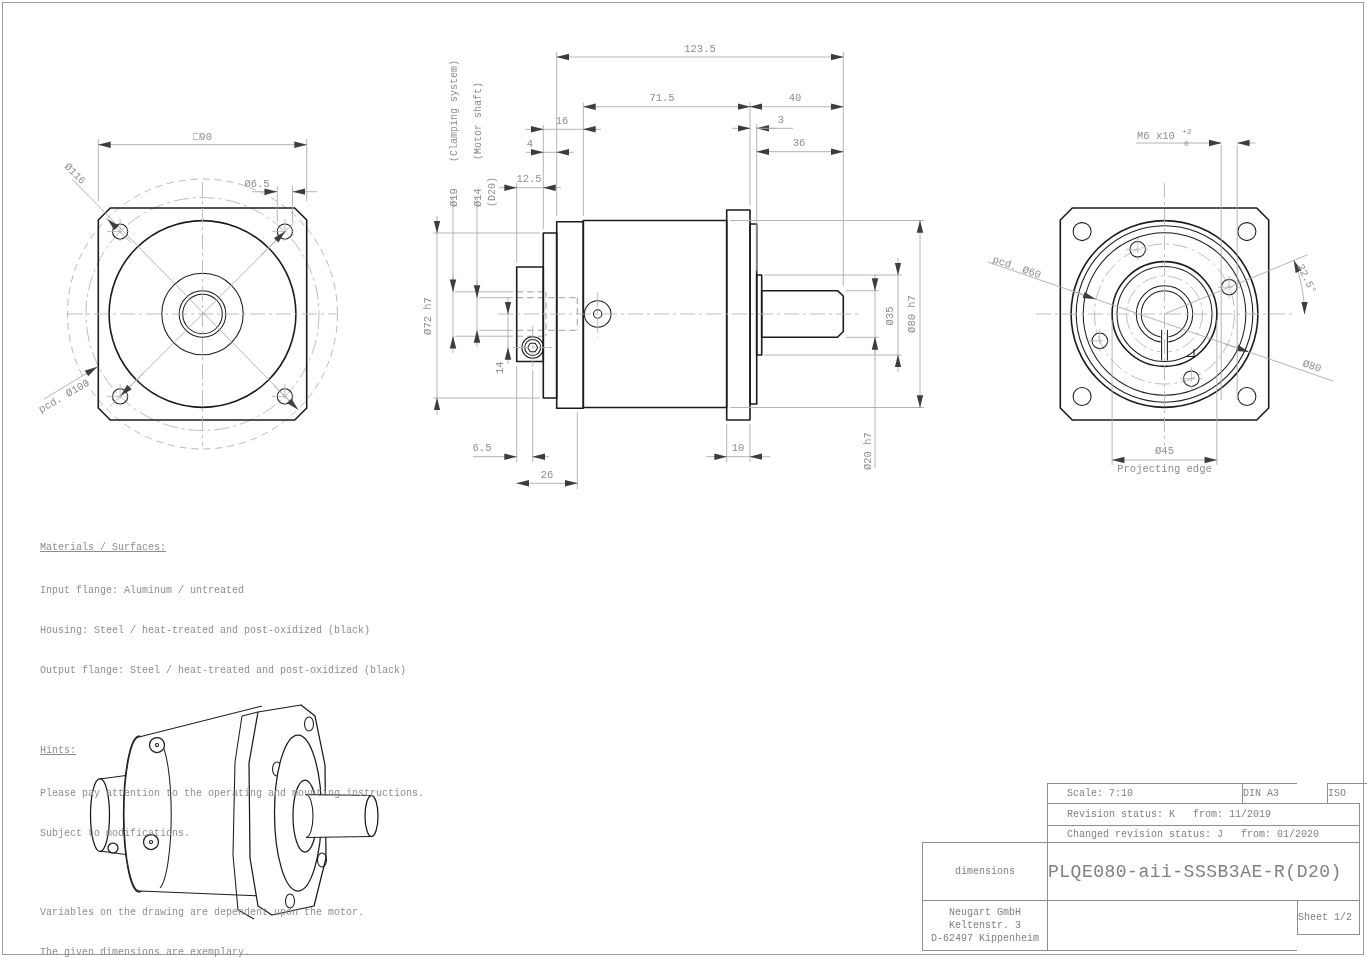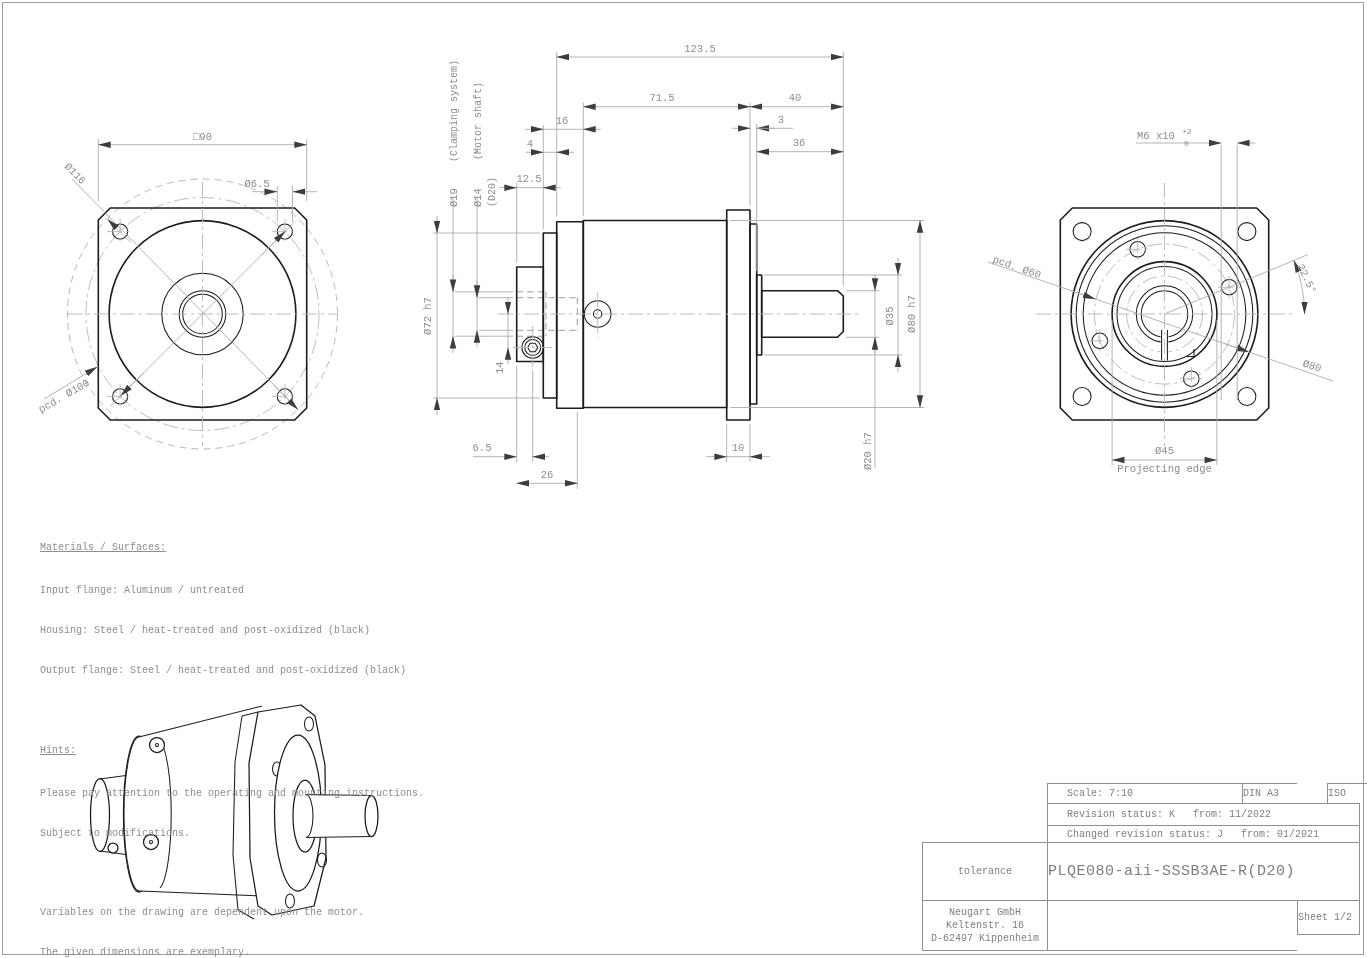--- a/index.html
+++ b/index.html
@@ -24,21 +24,21 @@
   .notes .gap{height:12px;}
   .notes div{margin:0;}
   
   .tb{position:absolute;left:922px;top:783px;width:438px;height:168px;color:#808080;font-size:10px;}
   .tb .cell{position:absolute;box-sizing:border-box;border-left:1px solid #8f8f8f;border-top:1px solid #8f8f8f;
             display:flex;align-items:center;white-space:pre;overflow:hidden;}
   .tb .right{border-right:1px solid #8f8f8f;} .tb .bottom{border-bottom:1px solid #8f8f8f;}
   .tb .ctr{justify-content:flex-start;text-align:center;}
   .tb .pad{padding-left:19px;}
   .tb .col{flex-direction:column;justify-content:center;line-height:13px;}
-  .pn{font-size:15px;letter-spacing:0.5px;}
+  .pn{font-size:18px;letter-spacing:0.5px;}
   .brandtxt{font-family:"Liberation Sans","DejaVu Sans",sans-serif;font-weight:bold;font-style:italic;
             font-size:19px;fill:#2e2e2e;letter-spacing:0.5px;}
   .border-rect{position:absolute;left:2px;top:2px;width:1362px;height:953px;border:1px solid #9d9d9d;box-sizing:border-box;}
 </style>
 </head>
 <body>
 
 <div class="sheet">
   <div class="border-rect"></div>
 
@@ -364,38 +364,38 @@
       <span>Scale: 7:10</span>
     </div>
     <div class="cell ctr" style="left:320px;top:0;width:55px;height:20px;">
       <span>DIN A3</span>
     </div>
     <div class="cell ctr right" style="left:359px;top:0;width:63px;height:20px;margin-left:46px;">
       <span>ISO</span>
     </div>
 
     <div class="cell pad right" style="left:125px;top:20px;width:313px;height:22px;">
-      <span>Revision status: K   from: 11/2022</span>
+      <span>Revision status: K   from: 11/2019</span>
     </div>
     <div class="cell pad right" style="left:125px;top:42px;width:313px;height:17px;">
-      <span>Changed revision status: J   from: 01/2021</span>
+      <span>Changed revision status: J   from: 01/2020</span>
     </div>
 
     <div class="cell ctr col" style="left:0;top:59px;width:125px;height:58px;gap:48px;">
       <div>General</div>
-      <div>tolerance</div>
+      <div>dimensions</div>
       <div>DIN ISO 2768-cL</div>
     </div>
     <div class="cell ctr right" style="left:125px;top:59px;width:313px;height:58px;">
       <span class="pn">PLQE080-aii-SSSB3AE-R(D20)</span>
     </div>
 
     <div class="cell ctr col bottom" style="left:0;top:117px;width:125px;height:51px;">
       <div>Neugart GmbH</div>
-      <div>Keltenstr. 16</div>
+      <div>Keltenstr. 3</div>
       <div>D-62497 Kippenheim</div>
     </div>
     <div class="cell bottom" style="left:125px;top:117px;width:250px;height:51px;"></div>
     <div class="cell ctr right bottom" style="left:375px;top:117px;width:63px;height:35px;">
       <span>Sheet 1/2</span>
     </div>
   </div>
 </div>
 
 </body></html>

